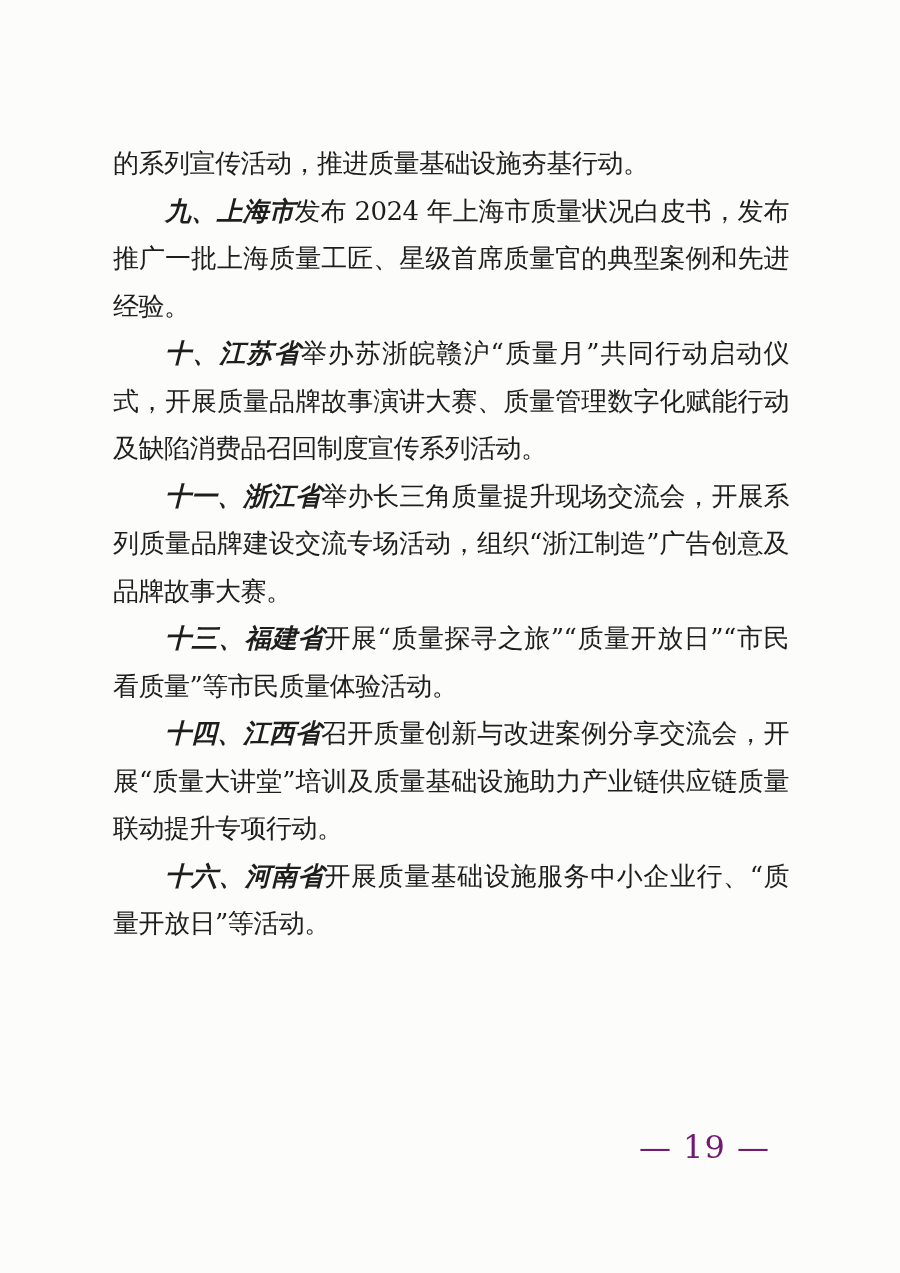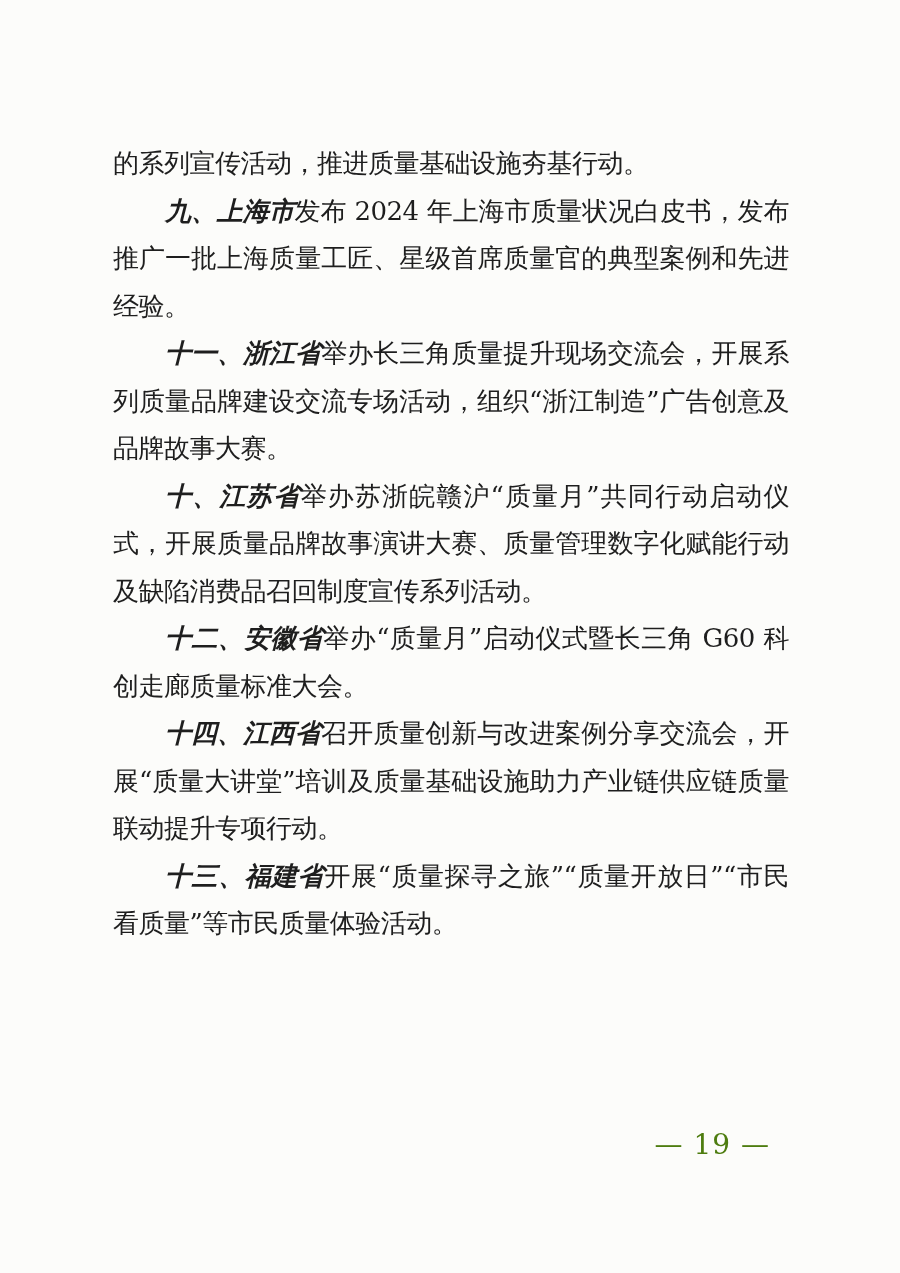--- a/index.html
+++ b/index.html
@@ -40,45 +40,45 @@
   }
   .lead {
     font-weight: bold;
     font-family: "DejaVu Sans", "Liberation Sans", sans-serif;
     font-style: italic;
   }
   .footer {
     position: absolute;
     top: 1128px;
     right: 130px;
-    font-size: 28px;
+    font-size: 32px;
     letter-spacing: 1px;
-    color: #4d7c0f;
+    color: #701a75;
   }
 </style>
 </head>
 <body>
 
 <div class="page">
 
   <div class="text-block">
     <p class="para"><span class="lead"></span><span>的系列宣传活动，推进质量基础设施夯基行动。</span></p>
 
     <p class="para indent"><span class="lead">九、上海市</span><span>发布 2024 年上海市质量状况白皮书，发布推广一批上海质量工匠、星级首席质量官的典型案例和先进经验。</span></p>
 
+    <p class="para indent"><span class="lead">十、江苏省</span><span>举办苏浙皖赣沪“质量月”共同行动启动仪式，开展质量品牌故事演讲大赛、质量管理数字化赋能行动及缺陷消费品召回制度宣传系列活动。</span></p>
+
     <p class="para indent"><span class="lead">十一、浙江省</span><span>举办长三角质量提升现场交流会，开展系列质量品牌建设交流专场活动，组织“浙江制造”广告创意及品牌故事大赛。</span></p>
 
-    <p class="para indent"><span class="lead">十、江苏省</span><span>举办苏浙皖赣沪“质量月”共同行动启动仪式，开展质量品牌故事演讲大赛、质量管理数字化赋能行动及缺陷消费品召回制度宣传系列活动。</span></p>
 
-    <p class="para indent"><span class="lead">十二、安徽省</span><span>举办“质量月”启动仪式暨长三角 G60 科创走廊质量标准大会。</span></p>
+    <p class="para indent"><span class="lead">十三、福建省</span><span>开展“质量探寻之旅”“质量开放日”“市民看质量”等市民质量体验活动。</span></p>
 
     <p class="para indent"><span class="lead">十四、江西省</span><span>召开质量创新与改进案例分享交流会，开展“质量大讲堂”培训及质量基础设施助力产业链供应链质量联动提升专项行动。</span></p>
 
-    <p class="para indent"><span class="lead">十三、福建省</span><span>开展“质量探寻之旅”“质量开放日”“市民看质量”等市民质量体验活动。</span></p>
 
-
+    <p class="para indent"><span class="lead">十六、河南省</span><span>开展质量基础设施服务中小企业行、“质量开放日”等活动。</span></p>
   </div>
 
   <div class="footer">
     <span>— 19 —</span>
   </div>
 
 </div>
 
 </body></html>

